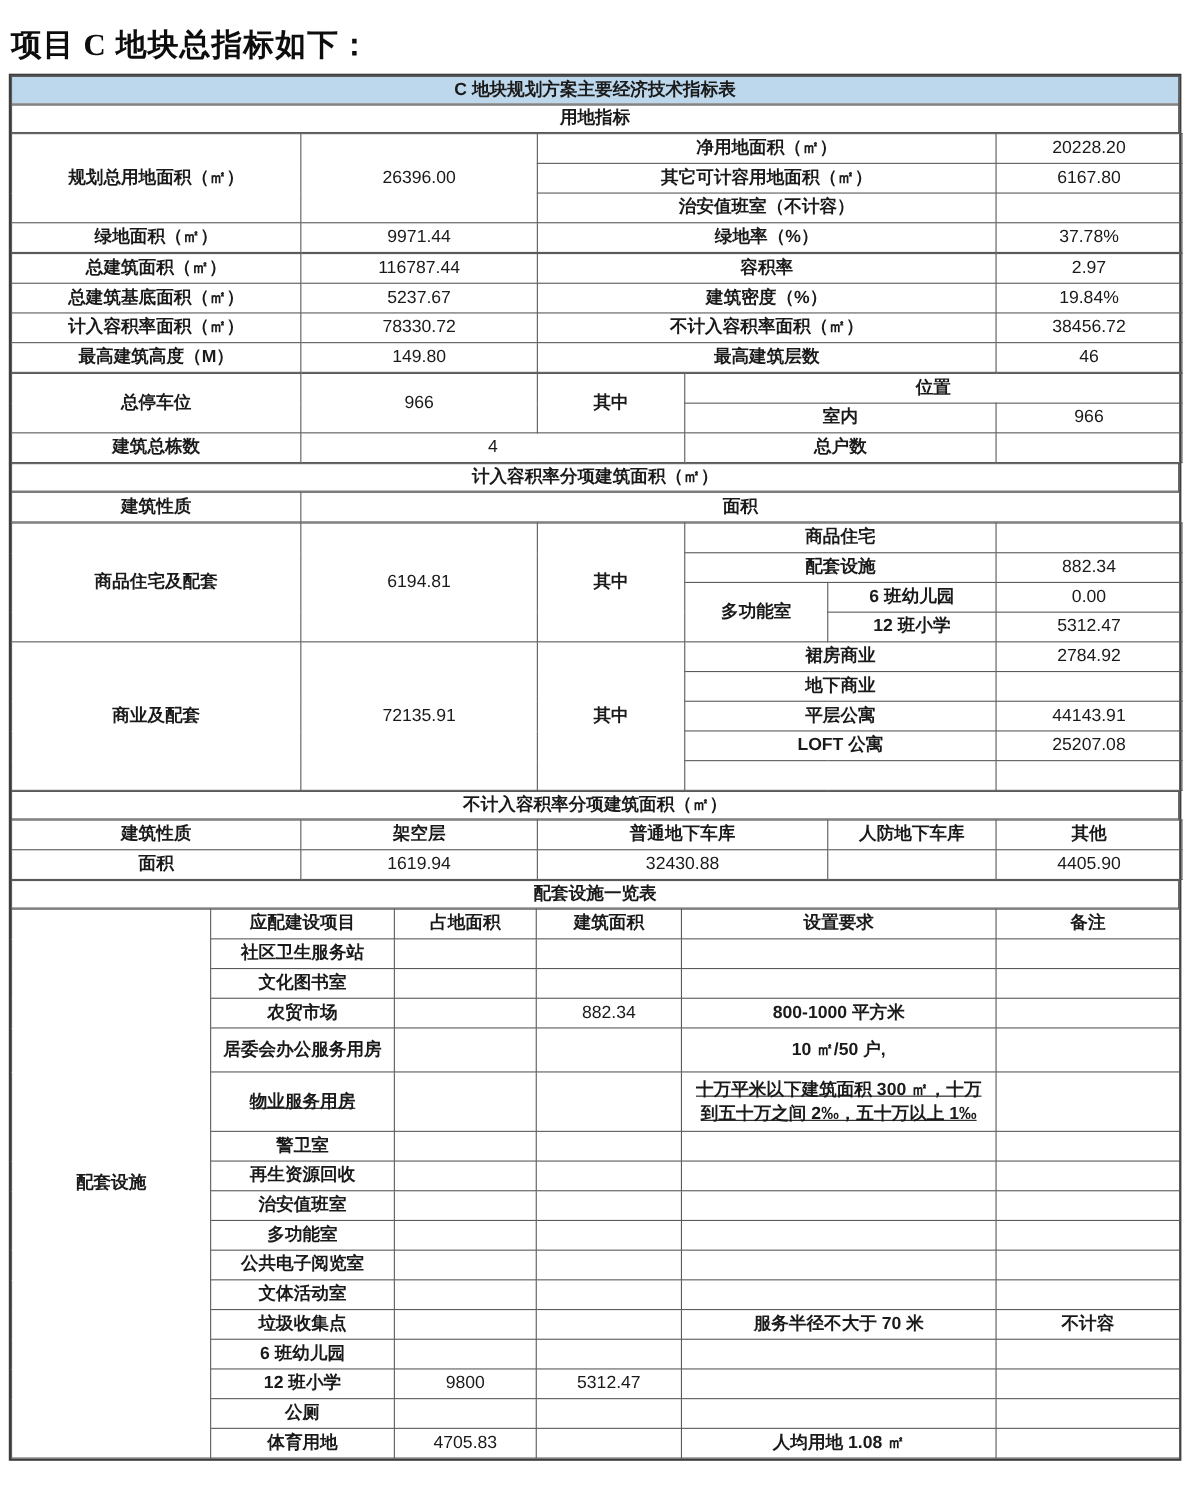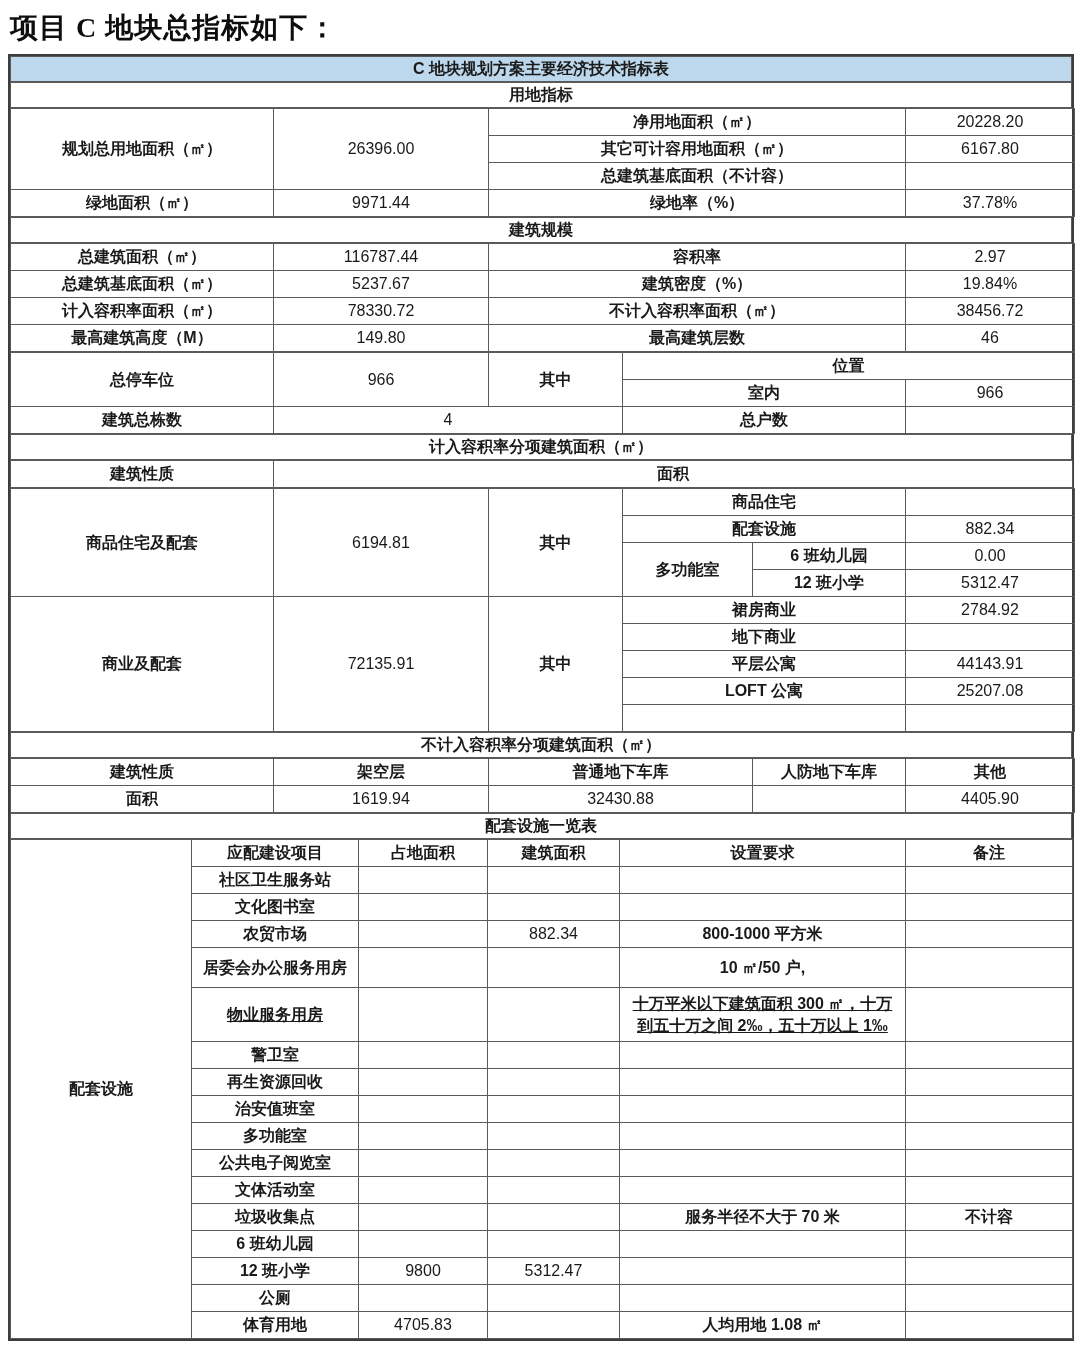--- a/index.html
+++ b/index.html
@@ -1,17 +1,17 @@
 <!DOCTYPE html>
 <html><head>
 <meta charset="utf-8">
 <style>
   html,body{margin:0;padding:0;background:#ffffff;}
   body{width:1080px;height:1368px;font-family:"Liberation Sans","DejaVu Sans",sans-serif;color:#1a1a1a;}
-  .heading{font-family:"Liberation Serif","DejaVu Serif",serif;font-weight:700;font-size:28px;letter-spacing:1px;padding:9px 0 7px 10px;color:#0d0d0d;}
+  .heading{font-family:"Liberation Serif","DejaVu Serif",serif;font-weight:700;font-size:28px;letter-spacing:1px;padding:22px 0 7px 10px;color:#0d0d0d;}
   .tbl-wrap{margin-left:8px;width:1062px;border:2px solid #3d3d3d;}
   table{border-collapse:collapse;table-layout:fixed;width:100%;}
   td{border:1px solid #5a5a5a;text-align:center;vertical-align:middle;font-size:16px;font-weight:700;padding:1px 6px;overflow:hidden;line-height:1.35;}
   tr{height:27px;}
   tr.hdr{height:25px;}
   tr.h40{height:40px;}
   tr.h54{height:54px;text-decoration:underline;}
   .title-cell{background:#BDD7EC;}
   td.num{font-weight:400;}
   td.left-side{font-weight:700;}
@@ -52,39 +52,32 @@
       <td rowspan="3">规划总用地面积（㎡）</td>
       <td rowspan="3" class="num">26396.00</td>
       <td>净用地面积（㎡）</td>
       <td class="num">20228.20</td>
     </tr>
     <tr>
       <td>其它可计容用地面积（㎡）</td>
       <td class="num">6167.80</td>
     </tr>
     <tr>
-      <td>总建筑基底面积（不计容）</td>
+      <td>治安值班室（不计容）</td>
       <td class="num"></td>
     </tr>
     <tr>
       <td>绿地面积（㎡）</td>
       <td class="num">9971.44</td>
       <td>绿地率（%）</td>
       <td class="num">37.78%</td>
     </tr>
   </tbody>
     </table>
 
-  <table>
-    <tbody>
-        <tr class="hdr">
-          <td>建筑规模</td>
-        </tr>
-  </tbody>
-    </table>
 
   <table>
     <colgroup>
         <col style="width:263px">
         <col style="width:215px">
         <col style="width:417px">
         <col style="width:169px">
       </colgroup>
     <tbody>
         <tr>

